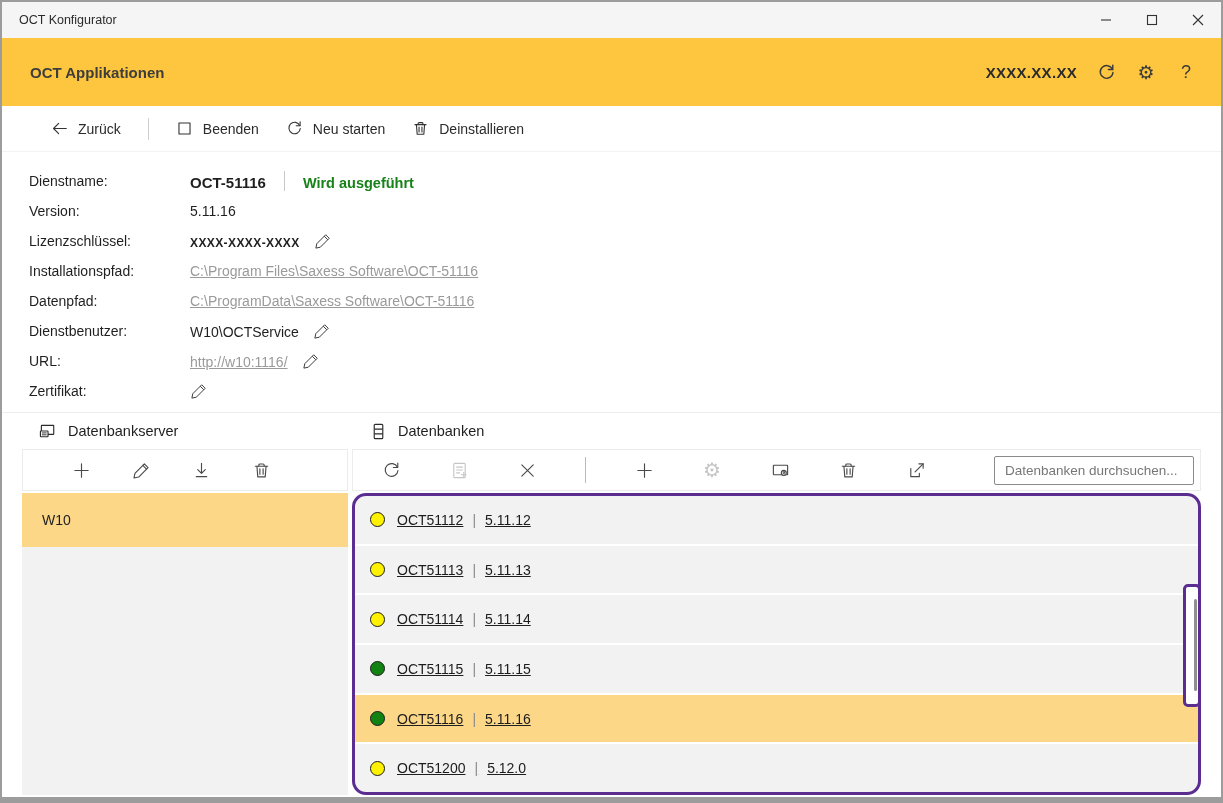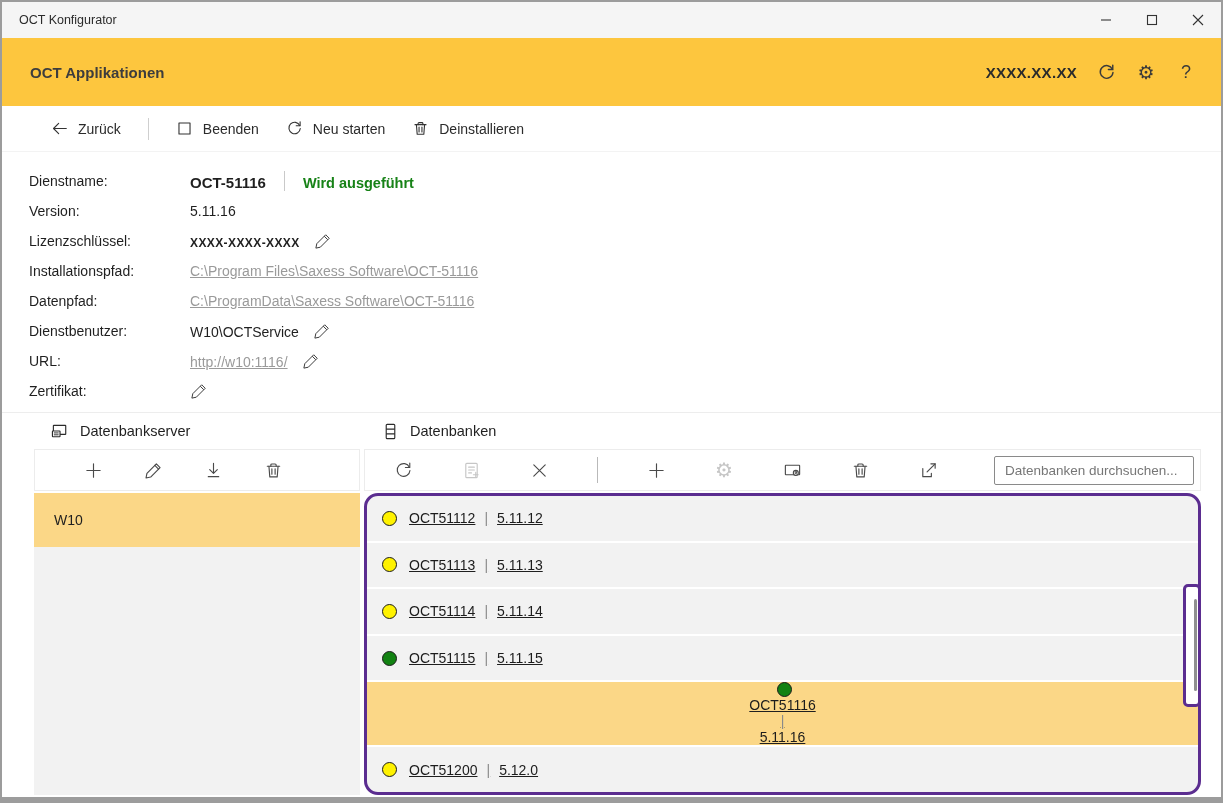--- a/index.html
+++ b/index.html
@@ -41,21 +41,21 @@
   .dname { font-size:15px; font-weight:bold; }
   .vsep { width:1px; height:20px; background:#c9c9c9; margin:0 4px; }
   .status { color:#178217; font-weight:bold; font-size:14.5px; }
   .dlicense { font-size:12px; font-weight:600; letter-spacing:.4px; }
   .dlink { color:#9a9a9a; text-decoration:underline; cursor:pointer; }
   .edit-btn { background:none; border:none; cursor:pointer; padding:0; display:flex; align-items:center; }
   .edit-btn svg { width:18px; height:18px; stroke:#3a3a3a; fill:none; stroke-width:1.1; stroke-linejoin:round; }
 
   
   .panels-sep { height:1px; background:#ededed; margin-top:6px; }
-  .panels { display:flex; gap:4px; padding:0 20px;margin-left:12px; }
+  .panels { display:flex; gap:4px; padding:0 20px; }
   .left-col { width:326px; flex:none; }
   .right-col { flex:1; min-width:0; position:relative; }
   .panel-head { height:36px; display:flex; align-items:center; gap:10px; padding-left:17px; font-size:14.5px; color:#1f1f1f; }
   .panel-head svg { width:19px; height:19px; stroke:#2b2b2b; fill:none; stroke-width:1.2; }
 
   .toolbar { height:42px; background:#fff; border:1px solid #ececec; display:flex; align-items:center; }
   .tb-btn { background:none; border:none; cursor:pointer; padding:0; width:20px; height:20px; display:flex; align-items:center; justify-content:center; color:#4a4a4a; }
   .tb-btn svg { width:19px; height:19px; stroke:currentColor; fill:none; stroke-width:1.2; stroke-linecap:round; stroke-linejoin:round; }
   .tb-btn.disabled { color:#c6c6c6; cursor:default; }
   .toolbar-left { justify-content:space-between; padding:0 76px 0 48px; }
@@ -66,21 +66,21 @@
   .search-box { margin-left:auto; margin-right:6px; width:200px; height:29px; border:1px solid #8a8a8a; border-radius:2px; background:#fff; font-family:inherit; font-size:13.5px; padding:8px 10px; color:#2b2b2b; }
   .search-box::placeholder { color:#767676; }
 
   .server-list { height:302px; background:#f2f2f2; margin-top:2px; }
   .server-item { height:54px; display:flex; align-items:center; padding-left:20px; font-size:14px; cursor:pointer; }
   .server-item.selected { background:#FBD787; }
 
   .db-list { height:302px; margin-top:2px; background:#f2f2f2; border:3px solid #5B2D90; border-radius:14px; display:flex; flex-direction:column; overflow:hidden;text-decoration:underline; }
   .db-row { flex:1; display:flex; align-items:center; font-size:14px; border-bottom:2px solid #ffffff; cursor:pointer; }
   .db-row:last-child { border-bottom:none; }
-  .db-row.selected { background:#FBD787;flex-direction:column; }
+  .db-row.selected { background:#FBD787; }
   .dot { width:15px; height:15px; border-radius:50%; border:1px solid #1c1c1c; margin:0 12px 0 15px; flex:none; }
   .dot-yellow { background:#FFF200; }
   .dot-green  { background:#128212; }
   .db-name { color:#1c1c1c; }
   .db-pipe { color:#8a8a8a; margin:0 9px; }
   .db-version { color:#1c1c1c; }
 
   .scroll-highlight { position:absolute; right:0; top:171px; width:18px; height:123px; background:#fff; border:3px solid #5B2D90; border-radius:5px; z-index:5; }
   .scroll-thumb { position:absolute; left:8px; top:12px; width:3px; height:92px; background:#8f8f8f; border-radius:2px; }
 </style>

